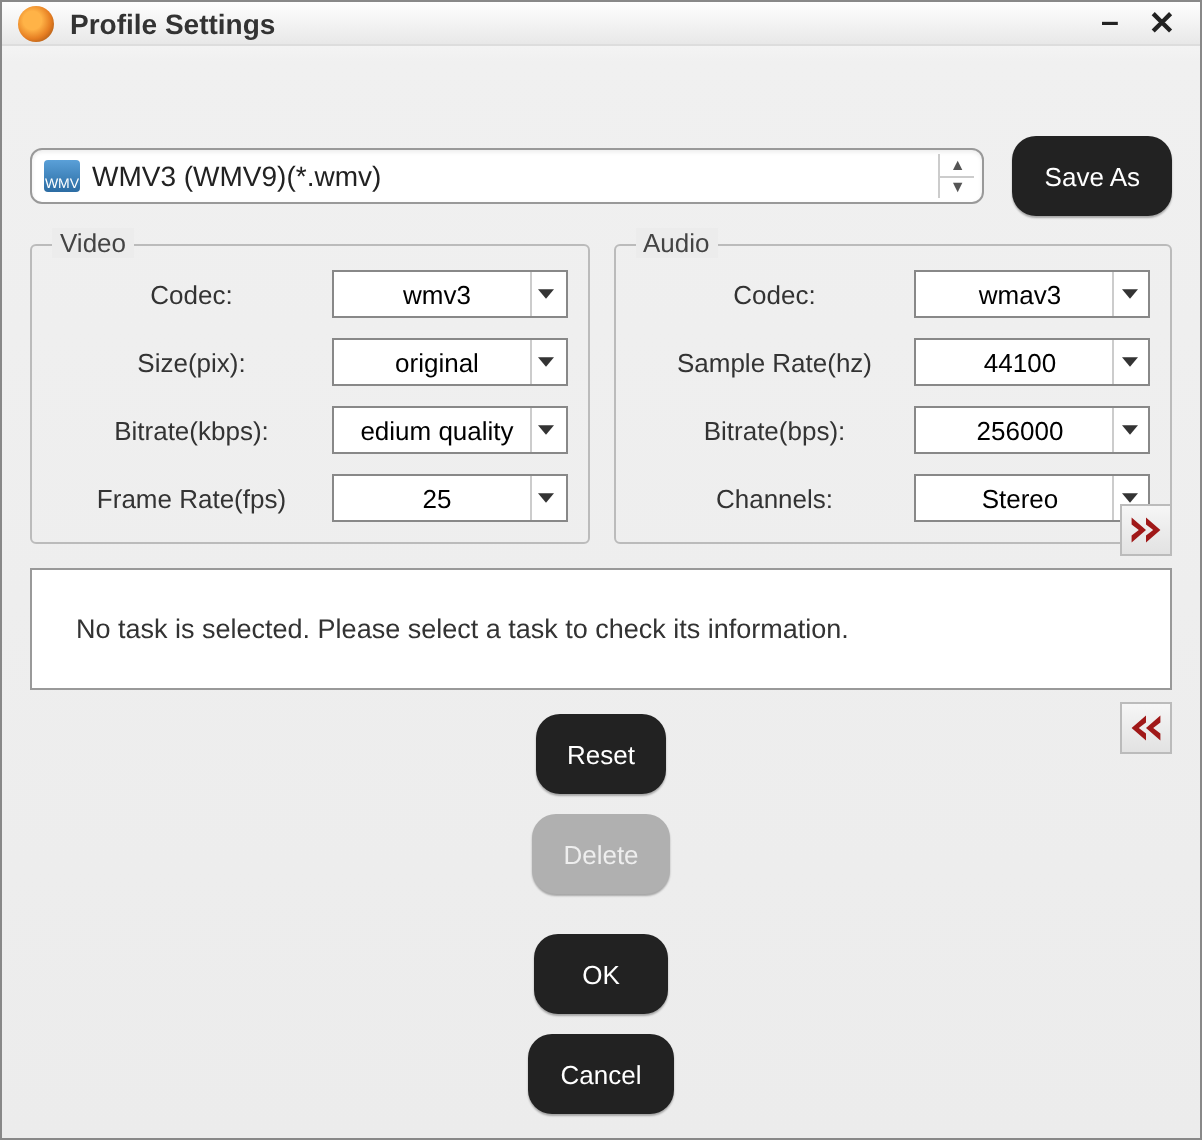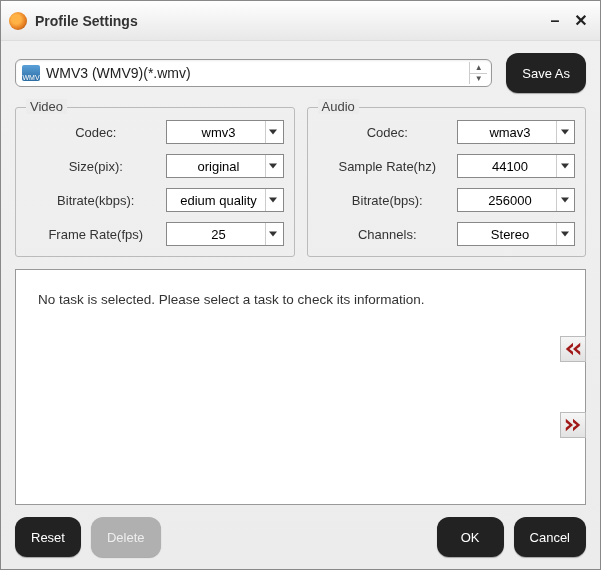--- a/index.html
+++ b/index.html
@@ -13,21 +13,21 @@
   }
   .window {
     width: 601px;
     height: 570px;
     background: linear-gradient(to bottom, #fdfdfd 0%, #f0f0f0 30px, #ececec 100%);
     border: 1px solid #888;
     display: flex;
     flex-direction: column;
   }
   .titlebar {
-    height: 40px;
+    height: 22px;
     background: linear-gradient(to bottom, #fefefe, #e8e8e8);
     display: flex;
     align-items: center;
     padding: 0 8px;
     border-bottom: 1px solid #ddd;
   }
   .titlebar .appicon {
     width: 18px; height: 18px;
     background: radial-gradient(circle at 40% 40%, #ffb347 30%, #e67e22 60%, #7f4010 100%);
     border-radius: 50%;
@@ -53,20 +53,21 @@
     flex: 1;
     padding: 12px 14px 10px 14px;
     display: flex;
     flex-direction: column;
   }
   .toprow {
     display: flex;
     align-items: center;
     gap: 14px;
     margin-bottom: 14px;
+    margin-top: 33px;
   }
   .combo-big {
     flex: 1;
     height: 28px;
     border: 1px solid #999;
     border-radius: 6px;
     background: #fff;
     display: flex;
     align-items: center;
     padding: 0 4px 0 6px;
@@ -190,20 +191,21 @@
     border:1px solid #bbb;
   }
   .navarrow svg { width:18px; height:14px; fill:#a01818; }
   .nav-prev { top: 66px; }
   .nav-next { bottom: 66px; }
   .footer {
     display: flex;
     align-items: center;
     gap: 10px;
     padding-bottom: 2px;
+    flex-direction: column;
   }
   .footer .spacer { flex: 1; }
 </style>
 </head>
 <body>
 
 <div class="window">
 
   <div class="titlebar">
     <div class="appicon"></div>

